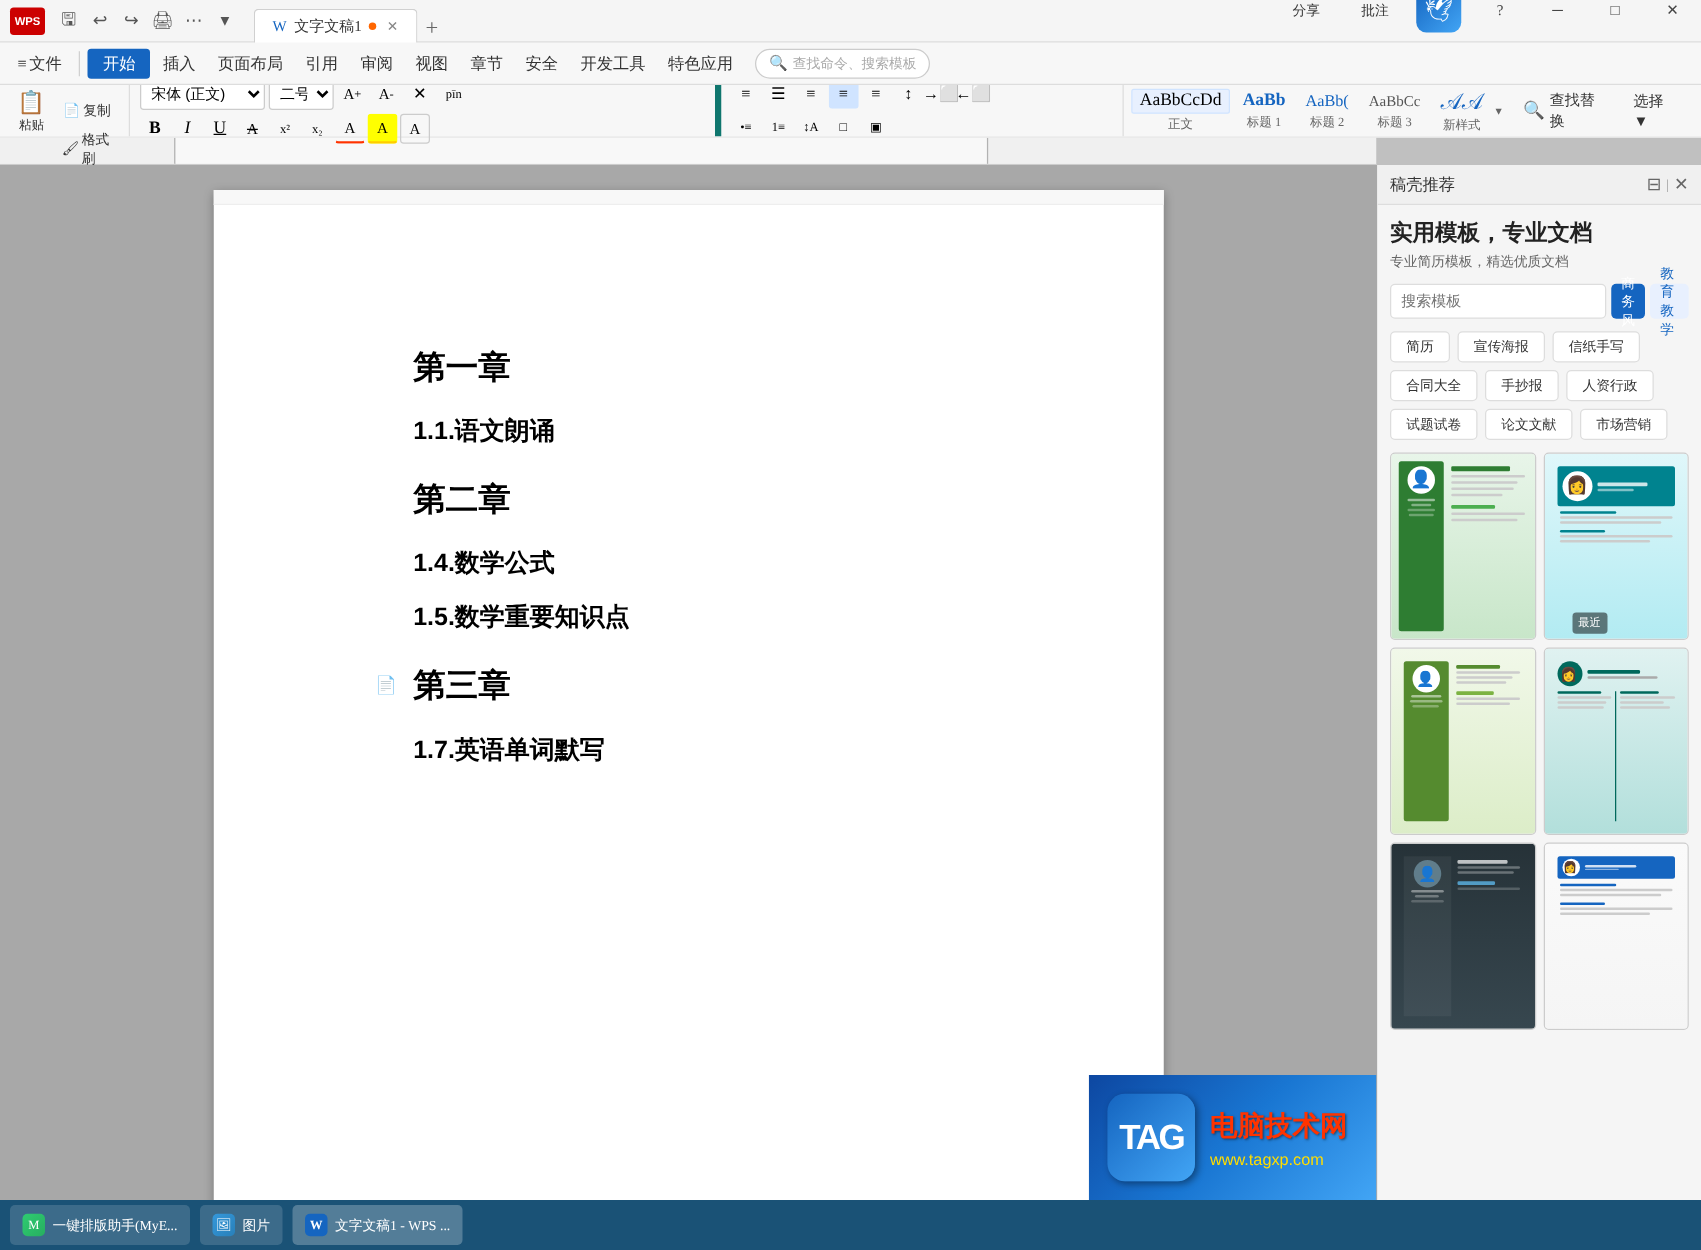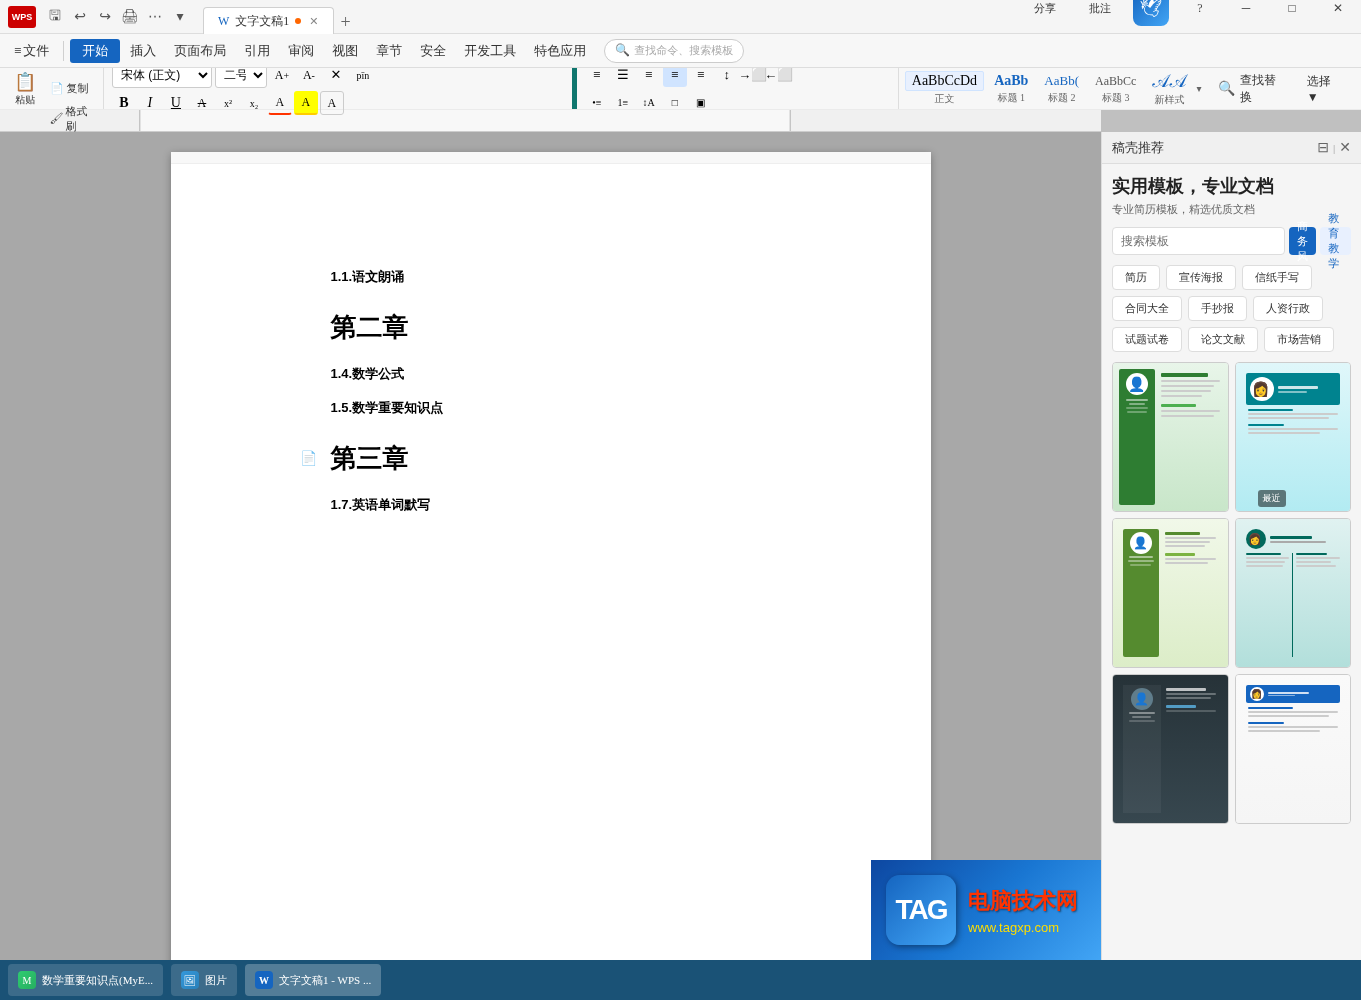--- a/index.html
+++ b/index.html
@@ -142,21 +142,21 @@
     }
 
     .doc-heading1 {
       font-size: 26px;
       font-weight: bold;
       font-family: '黑体', 'SimHei', sans-serif;
       margin: 24px 0 20px 0;
       color: #000;
     }
     .doc-heading2 {
-      font-size: 13px;
+      font-size: 20px;
       font-weight: bold;
       font-family: '黑体', 'SimHei', sans-serif;
       margin: 16px 0 14px 0;
       color: #000;
     }
 
     
     #right-panel {
       width: 260px;
       background: #f5f5f5;
@@ -579,20 +579,21 @@
 
 <div style="position:absolute;top:132px;left:0;right:0;bottom:40px;display:flex;">
 
   <div id="doc-area" style="flex:1;background:#a8a8a8;overflow-y:scroll;position:relative;">
     <div id="page">
 
       <div style="position:absolute;top:0;left:0;right:0;height:12px;background:#f8f8f8;border-bottom:1px solid #eee;"></div>
 
       <div style="padding:40px 80px 60px 80px;">
 
+        <div class="doc-heading1">第一章</div>
         <div class="doc-heading2">1.1.语文朗诵</div>
 
         <div class="doc-heading1">第二章</div>
         <div class="doc-heading2">1.4.数学公式</div>
         <div class="doc-heading2">1.5.数学重要知识点</div>
 
         <div style="display:flex;align-items:center;gap:10px;margin:24px 0 20px 0;position:relative;">
           <div style="position:absolute;left:-30px;color:#9e9e9e;font-size:14px;">📄</div>
           <div class="doc-heading1" style="margin:0;">第三章</div>
         </div>
@@ -776,21 +777,21 @@
           </div>
         </div>
       </div>
     </div>
   </div>
 </div>
 
 <div id="statusbar" style="position:absolute;bottom:0;left:0;right:0;height:40px;background:#1a5276;display:flex;align-items:center;padding:0 8px;gap:8px;">
   <div class="status-taskitem">
     <div style="width:18px;height:18px;background:linear-gradient(135deg,#2ecc71,#27ae60);border-radius:4px;display:flex;align-items:center;justify-content:center;font-size:10px;">M</div>
-    <span style="font-size:11px;color:white;">数学重要知识点(MyE...</span>
+    <span style="font-size:11px;color:white;">一键排版助手(MyE...</span>
   </div>
   <div class="status-taskitem">
     <div style="width:18px;height:18px;background:linear-gradient(135deg,#3498db,#2980b9);border-radius:4px;display:flex;align-items:center;justify-content:center;font-size:10px;">🖼</div>
     <span style="font-size:11px;color:white;">图片</span>
   </div>
   <div class="status-taskitem" style="background:rgba(255,255,255,0.25);">
     <div style="width:18px;height:18px;background:#1565c0;border-radius:4px;display:flex;align-items:center;justify-content:center;font-size:10px;color:white;font-weight:bold;">W</div>
     <span style="font-size:11px;color:white;">文字文稿1 - WPS ...</span>
   </div>
 </div>

